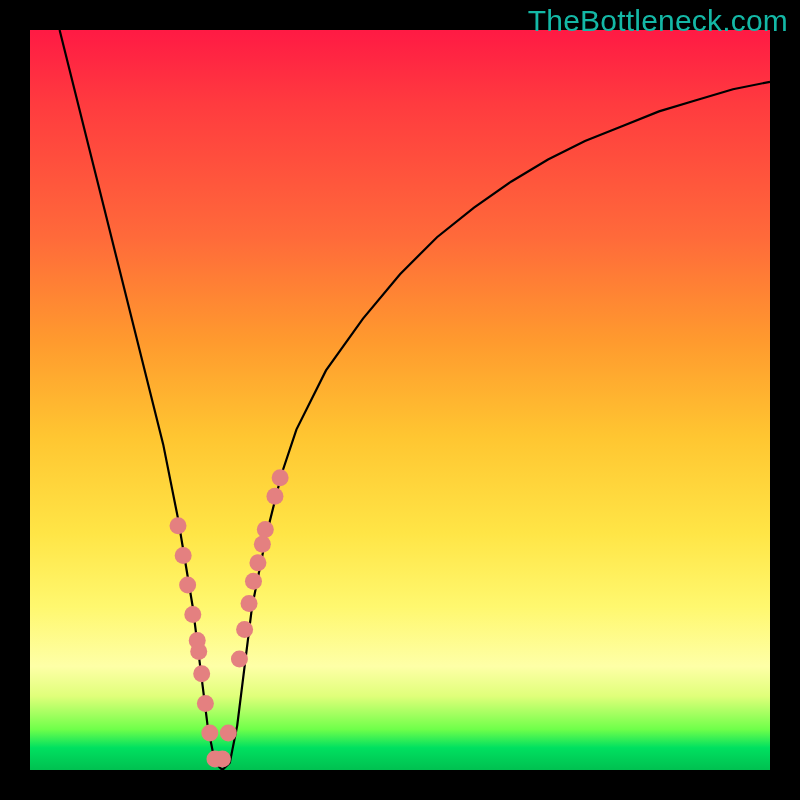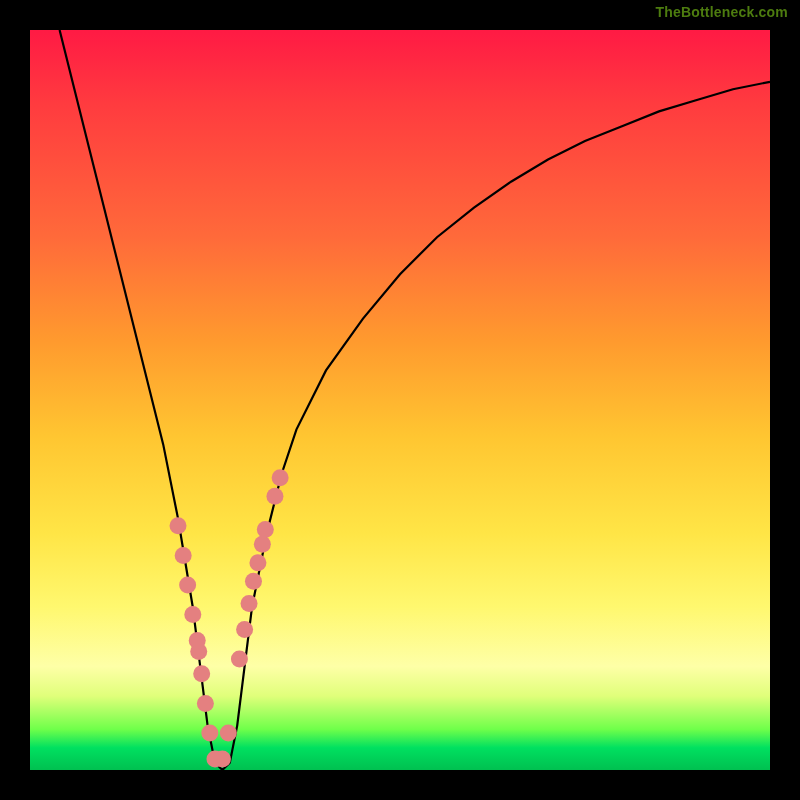--- a/index.html
+++ b/index.html
@@ -39,23 +39,23 @@
       #e0ff7a 90%,
       #6fff4a 94.5%,
       #00e060 97%,
       #00c050 100%
     );
   }
   .watermark {
     position: absolute;
     top: 4px;
     right: 12px;
-    color: #4d7c0f;
-    font-size: 14px;
-    font-weight: 700;
+    color: #14b8a6;
+    font-size: 30px;
+    font-weight: 400;
     letter-spacing: 0.2px;
     user-select: none;
   }
   svg.overlay {
     position: absolute;
     top: 30px;
     left: 30px;
     width: 740px;
     height: 740px;
     overflow: visible;

